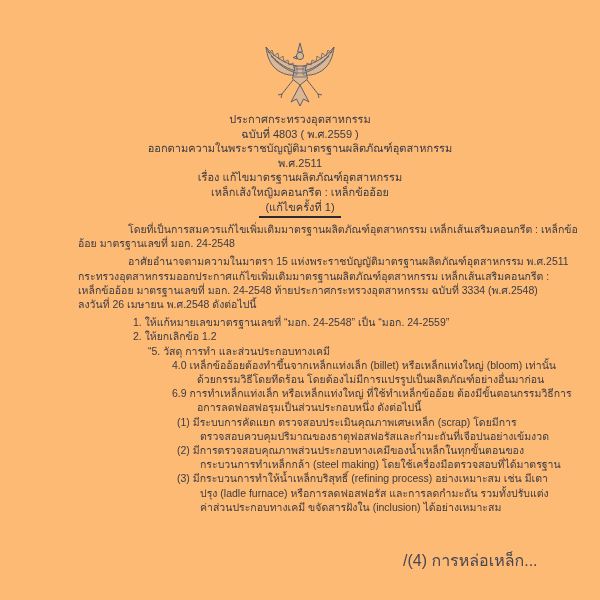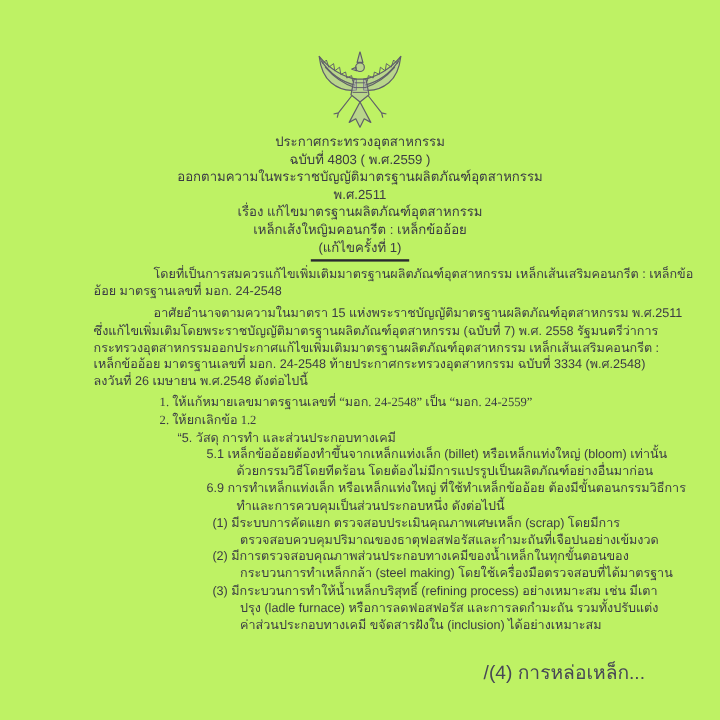--- a/index.html
+++ b/index.html
@@ -1,38 +1,38 @@
 <!DOCTYPE html>
 <html><head>
 <meta charset="utf-8">
 <style>
   html,body{margin:0;padding:0;}
   body{
     width:600px;height:600px;background:#ffffff;
     font-family:"Liberation Sans", sans-serif;
     color:#3b3b44;position:relative;overflow:hidden;
   }
-  .page{position:absolute;inset:0;background:#bef264;}
+  .page{position:absolute;inset:0;background:#fdba74;}
   .emblem{position:absolute;left:50%;top:43px;transform:translateX(-50%);}
   .header{
     position:absolute;top:112px;left:0;right:0;
     text-align:center;font-size:11px;line-height:14.6px;
     white-space:nowrap;color:#3b3b44;
   }
   .rule{
     position:absolute;top:216px;left:50%;transform:translateX(-50%);
     width:82px;height:2px;background:#2a2a30;
   }
   .bodytext{
     position:absolute;top:222px;left:78px;right:30px;
     font-size:10.5px;line-height:14.2px;white-space:nowrap;color:#3b3b44;
   }
   .ln{min-height:14.2px;}
   .in  {padding-left:50px;}
-  .num {padding-left:55px;font-family:Liberation Serif, serif;}
+  .num {padding-left:55px;}
   .l5  {padding-left:70px;}
   .l51 {padding-left:94px;}
   .l51c{padding-left:119px;}
   .lp  {padding-left:99px;}
   .lpc {padding-left:122px;}
   .gap {margin-top:4px;}
   .footer{
     position:absolute;top:548px;left:403px;
     font-size:16px;color:#474756;white-space:nowrap;
   }
@@ -76,31 +76,30 @@
     <div class="ln">เหล็กเส้งใหญิมคอนกรีต : เหล็กข้ออ้อย</div>
     <div class="ln">(แก้ไขครั้งที่ 1)</div>
   </div>
 
   <div class="rule"></div>
 
   <div class="bodytext">
     <div class="ln in">โดยที่เป็นการสมควรแก้ไขเพิ่มเติมมาตรฐานผลิตภัณฑ์อุตสาหกรรม เหล็กเส้นเสริมคอนกรีต : เหล็กข้อ</div>
     <div class="ln">อ้อย มาตรฐานเลขที่ มอก. 24-2548</div>
     <div class="ln in gap">อาศัยอำนาจตามความในมาตรา 15 แห่งพระราชบัญญัติมาตรฐานผลิตภัณฑ์อุตสาหกรรม พ.ศ.2511</div>
-    <div class="ln">ซึ่งแก้ไขเพิ่มเติมโดยพระราชบัญญัติมาตรฐานผลิตภัณฑ์อุตสาหกรรม (ฉบับที่ 7) พ.ศ. 2558 รัฐมนตรีว่าการ</div>
     <div class="ln">กระทรวงอุตสาหกรรมออกประกาศแก้ไขเพิ่มเติมมาตรฐานผลิตภัณฑ์อุตสาหกรรม เหล็กเส้นเสริมคอนกรีต :</div>
     <div class="ln">เหล็กข้ออ้อย มาตรฐานเลขที่ มอก. 24-2548 ท้ายประกาศกระทรวงอุตสาหกรรม ฉบับที่ 3334 (พ.ศ.2548)</div>
     <div class="ln">ลงวันที่ 26 เมษายน พ.ศ.2548 ดังต่อไปนี้</div>
     <div class="ln num gap">1.   ให้แก้หมายเลขมาตรฐานเลขที่ “มอก. 24-2548” เป็น “มอก. 24-2559”</div>
     <div class="ln num">2.   ให้ยกเลิกข้อ 1.2</div>
     <div class="ln l5">“5.  วัสดุ การทำ และส่วนประกอบทางเคมี</div>
-    <div class="ln l51">5.1  เหล็กข้ออ้อยต้องทำขึ้นจากเหล็กแท่งเล็ก (billet) หรือเหล็กแท่งใหญ่ (bloom) เท่านั้น</div>
+    <div class="ln l51">4.0  เหล็กข้ออ้อยต้องทำขึ้นจากเหล็กแท่งเล็ก (billet) หรือเหล็กแท่งใหญ่ (bloom) เท่านั้น</div>
     <div class="ln l51c">ด้วยกรรมวิธีโดยทีดร้อน โดยต้องไม่มีการแปรรูปเป็นผลิตภัณฑ์อย่างอื่นมาก่อน</div>
     <div class="ln l51">6.9  การทำเหล็กแท่งเล็ก หรือเหล็กแท่งใหญ่ ที่ใช้ทำเหล็กข้ออ้อย ต้องมีขั้นตอนกรรมวิธีการ</div>
-    <div class="ln l51c">ทำและการควบคุมเป็นส่วนประกอบหนึ่ง ดังต่อไปนี้</div>
+    <div class="ln l51c">อการลดฟอสฟอรุมเป็นส่วนประกอบหนึ่ง ดังต่อไปนี้</div>
     <div class="ln lp">(1)  มีระบบการคัดแยก ตรวจสอบประเมินคุณภาพเศษเหล็ก (scrap)      โดยมีการ</div>
     <div class="ln lpc">ตรวจสอบควบคุมปริมาณของธาตุฟอสฟอรัสและกำมะถันที่เจือปนอย่างเข้มงวด</div>
     <div class="ln lp">(2)  มีการตรวจสอบคุณภาพส่วนประกอบทางเคมีของน้ำเหล็กในทุกขั้นตอนของ</div>
     <div class="ln lpc">กระบวนการทำเหล็กกล้า (steel making) โดยใช้เครื่องมือตรวจสอบที่ได้มาตรฐาน</div>
     <div class="ln lp">(3)  มีกระบวนการทำให้น้ำเหล็กบริสุทธิ์ (refining process) อย่างเหมาะสม เช่น มีเตา</div>
     <div class="ln lpc">ปรุง (ladle furnace) หรือการลดฟอสฟอรัส และการลดกำมะถัน รวมทั้งปรับแต่ง</div>
     <div class="ln lpc">ค่าส่วนประกอบทางเคมี ขจัดสารฝังใน (inclusion) ได้อย่างเหมาะสม</div>
   </div>
 
   <div class="footer">/(4)  การหล่อเหล็ก...</div>

